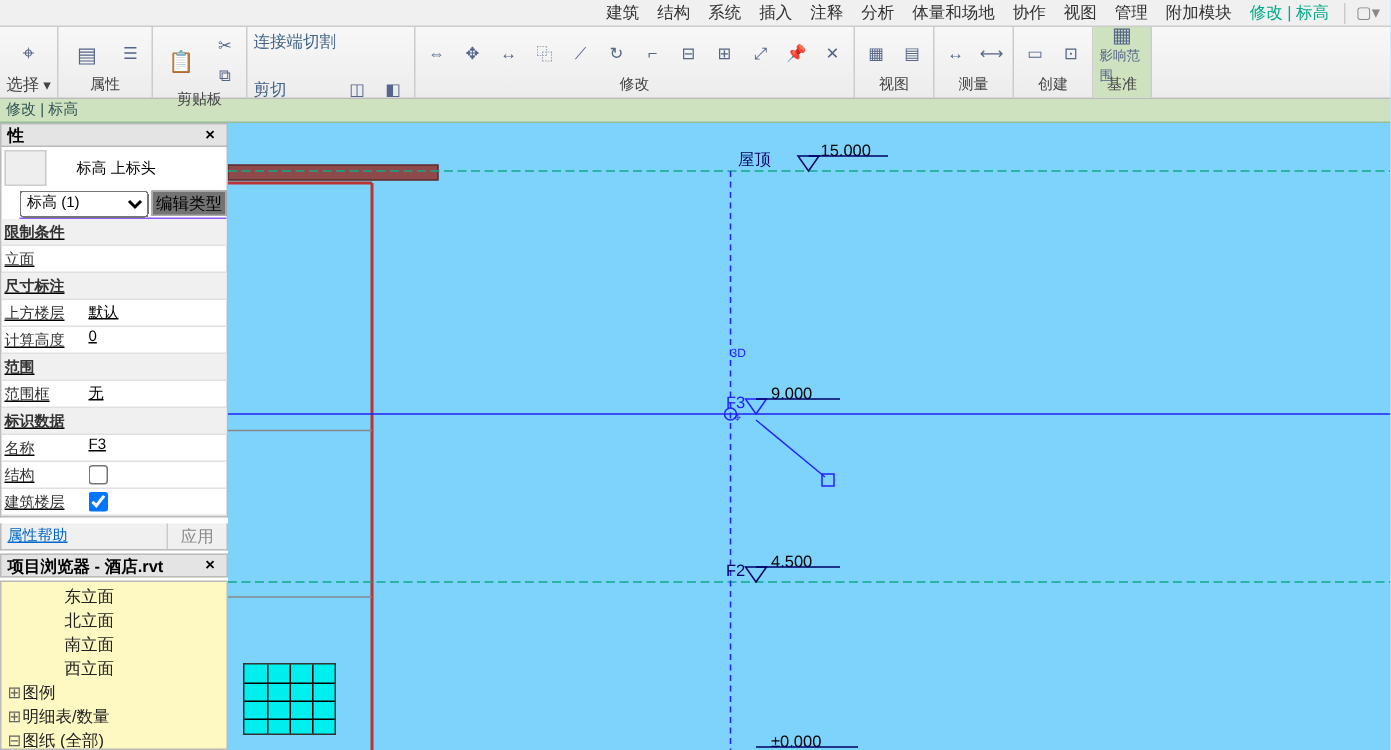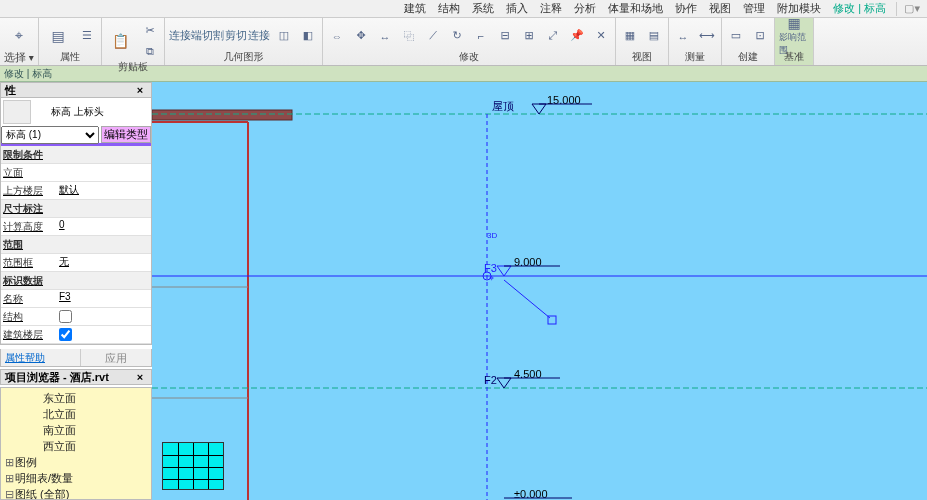--- a/index.html
+++ b/index.html
@@ -31,26 +31,26 @@
 .prop-body { background: #fff; border: 1px solid #bbb; border-top: none; }
 .prop-row { display: flex; align-items: center; height: 18px; border-bottom: 1px solid #e0e0e0; text-decoration: underline; }
 .prop-row .k { width: 56px; padding-left: 2px; color: #333; font-size: 10px; }
 .prop-row .v { flex: 1; height: 16px; border: none; font-size: 10px; padding: 0 2px; }
 .prop-row .v.box { border: 1px solid #999; background: #fff; }
 .prop-row.sec { background: #f0f0f0; font-weight: bold; }
 .prop-row .chk { width: 13px; height: 13px; margin-left: 2px; }
 .prop-hdrow { display: flex; align-items: center; padding: 2px; gap: 20px; }
 .prop-hdrow .sw { width: 28px; height: 24px; background: #eee; border: 1px solid #ccc; }
 .prop-hdrow .sel { flex: 1; font-size: 10px; }
-.type-row { display: flex; align-items: center; height: 20px; border-bottom: 3px solid #8b5cf6; }
+.type-row { display: flex; align-items: center; height: 20px; border-bottom: 1px solid #8b5cf6; margin-left: 12px; }
 .type-row select { flex: 1; font-size: 10px; height: 18px; }
-.type-row .etbtn { border: 1px solid #aaa; background: #f0abfc; font-size: 10px; padding: 0 2px; margin-left: 2px; }
+.type-row .etbtn { border: 1px solid #aaa; background: #737373; font-size: 10px; padding: 0 2px; margin-left: 2px; }
 .help-row { display: flex; height: 18px; background: #f0f0f0; border: 1px solid #bbb; border-top: none; margin-top: 4px; }
 .help-row .lnk { flex: 1; color: #06c; text-decoration: underline; padding-left: 4px; line-height: 18px; font-size: 10px; cursor: pointer; }
-.help-row .ap { width: 71px; text-align: center; border-left: 1px solid #ccc; line-height: 18px; color: #888; }
+.help-row .ap { width: 40px; text-align: center; border-left: 1px solid #ccc; line-height: 18px; color: #888; }
 
 .browser { flex: 1; border: 1px solid #bbb; background: #fef9c3; margin-top: 2px; overflow: hidden; }
 .tree { padding: 2px 0 2px 4px; }
 .tree-node { line-height: 16px; color: #222; white-space: nowrap; cursor: pointer; }
 .tree-node .tw { display: inline-block; width: 10px; color: #666; }
 .tree-node.bold { font-weight: normal; }
 .tree-node.ind2 { padding-left: 28px; }
 
 
 .canvas { position: absolute; top: 82px; left: 152px; right: 0; bottom: 0; background: #7dd3fc; overflow: hidden; }
@@ -106,21 +106,21 @@
         </div>
       <div style="display:flex;flex-direction:column;gap:1px">
         <div class="ribbon-btn">✂</div>
         <div class="ribbon-btn">⧉</div>
       </div>
     </div>
     <div class="ribbon-lbl">剪贴板</div>
   </div>
   <div class="ribbon-group">
     <div class="ribbon-row">
-      <div style="display:flex;flex-direction:row;gap:1px;font-size:10px;color:#468">
+      <div style="display:flex;flex-direction:column;gap:17px;font-size:10px;color:#468">
         <span>连接端切割</span>
         <span>剪切</span>
         <span>连接</span>
       </div>
       <div class="ribbon-btn">◫</div>
       <div class="ribbon-btn">◧</div>
     </div>
     <div class="ribbon-lbl">几何图形</div>
   </div>
   <div class="ribbon-group" style="min-width:180px">
@@ -189,26 +189,26 @@
     <div class="type-row">
       <select><option>标高 (1)</option></select>
       <button class="etbtn"><span>编辑类型</span></button>
     </div>
     <div class="prop-row sec">
         <span class="k">限制条件</span>
       </div>
     <div class="prop-row">
         <span class="k">立面</span>
       </div>
+    <div class="prop-row sec">
+        <span class="k">尺寸标注</span>
+      </div>
     <div class="prop-row">
         <span class="k">上方楼层</span>
         <span class="v">默认</span>
-      </div>
-    <div class="prop-row sec">
-        <span class="k">尺寸标注</span>
       </div>
     <div class="prop-row">
         <span class="k">计算高度</span>
         <span class="v">0</span>
       </div>
     <div class="prop-row sec">
         <span class="k">范围</span>
       </div>
     <div class="prop-row">
         <span class="k">范围框</span>

